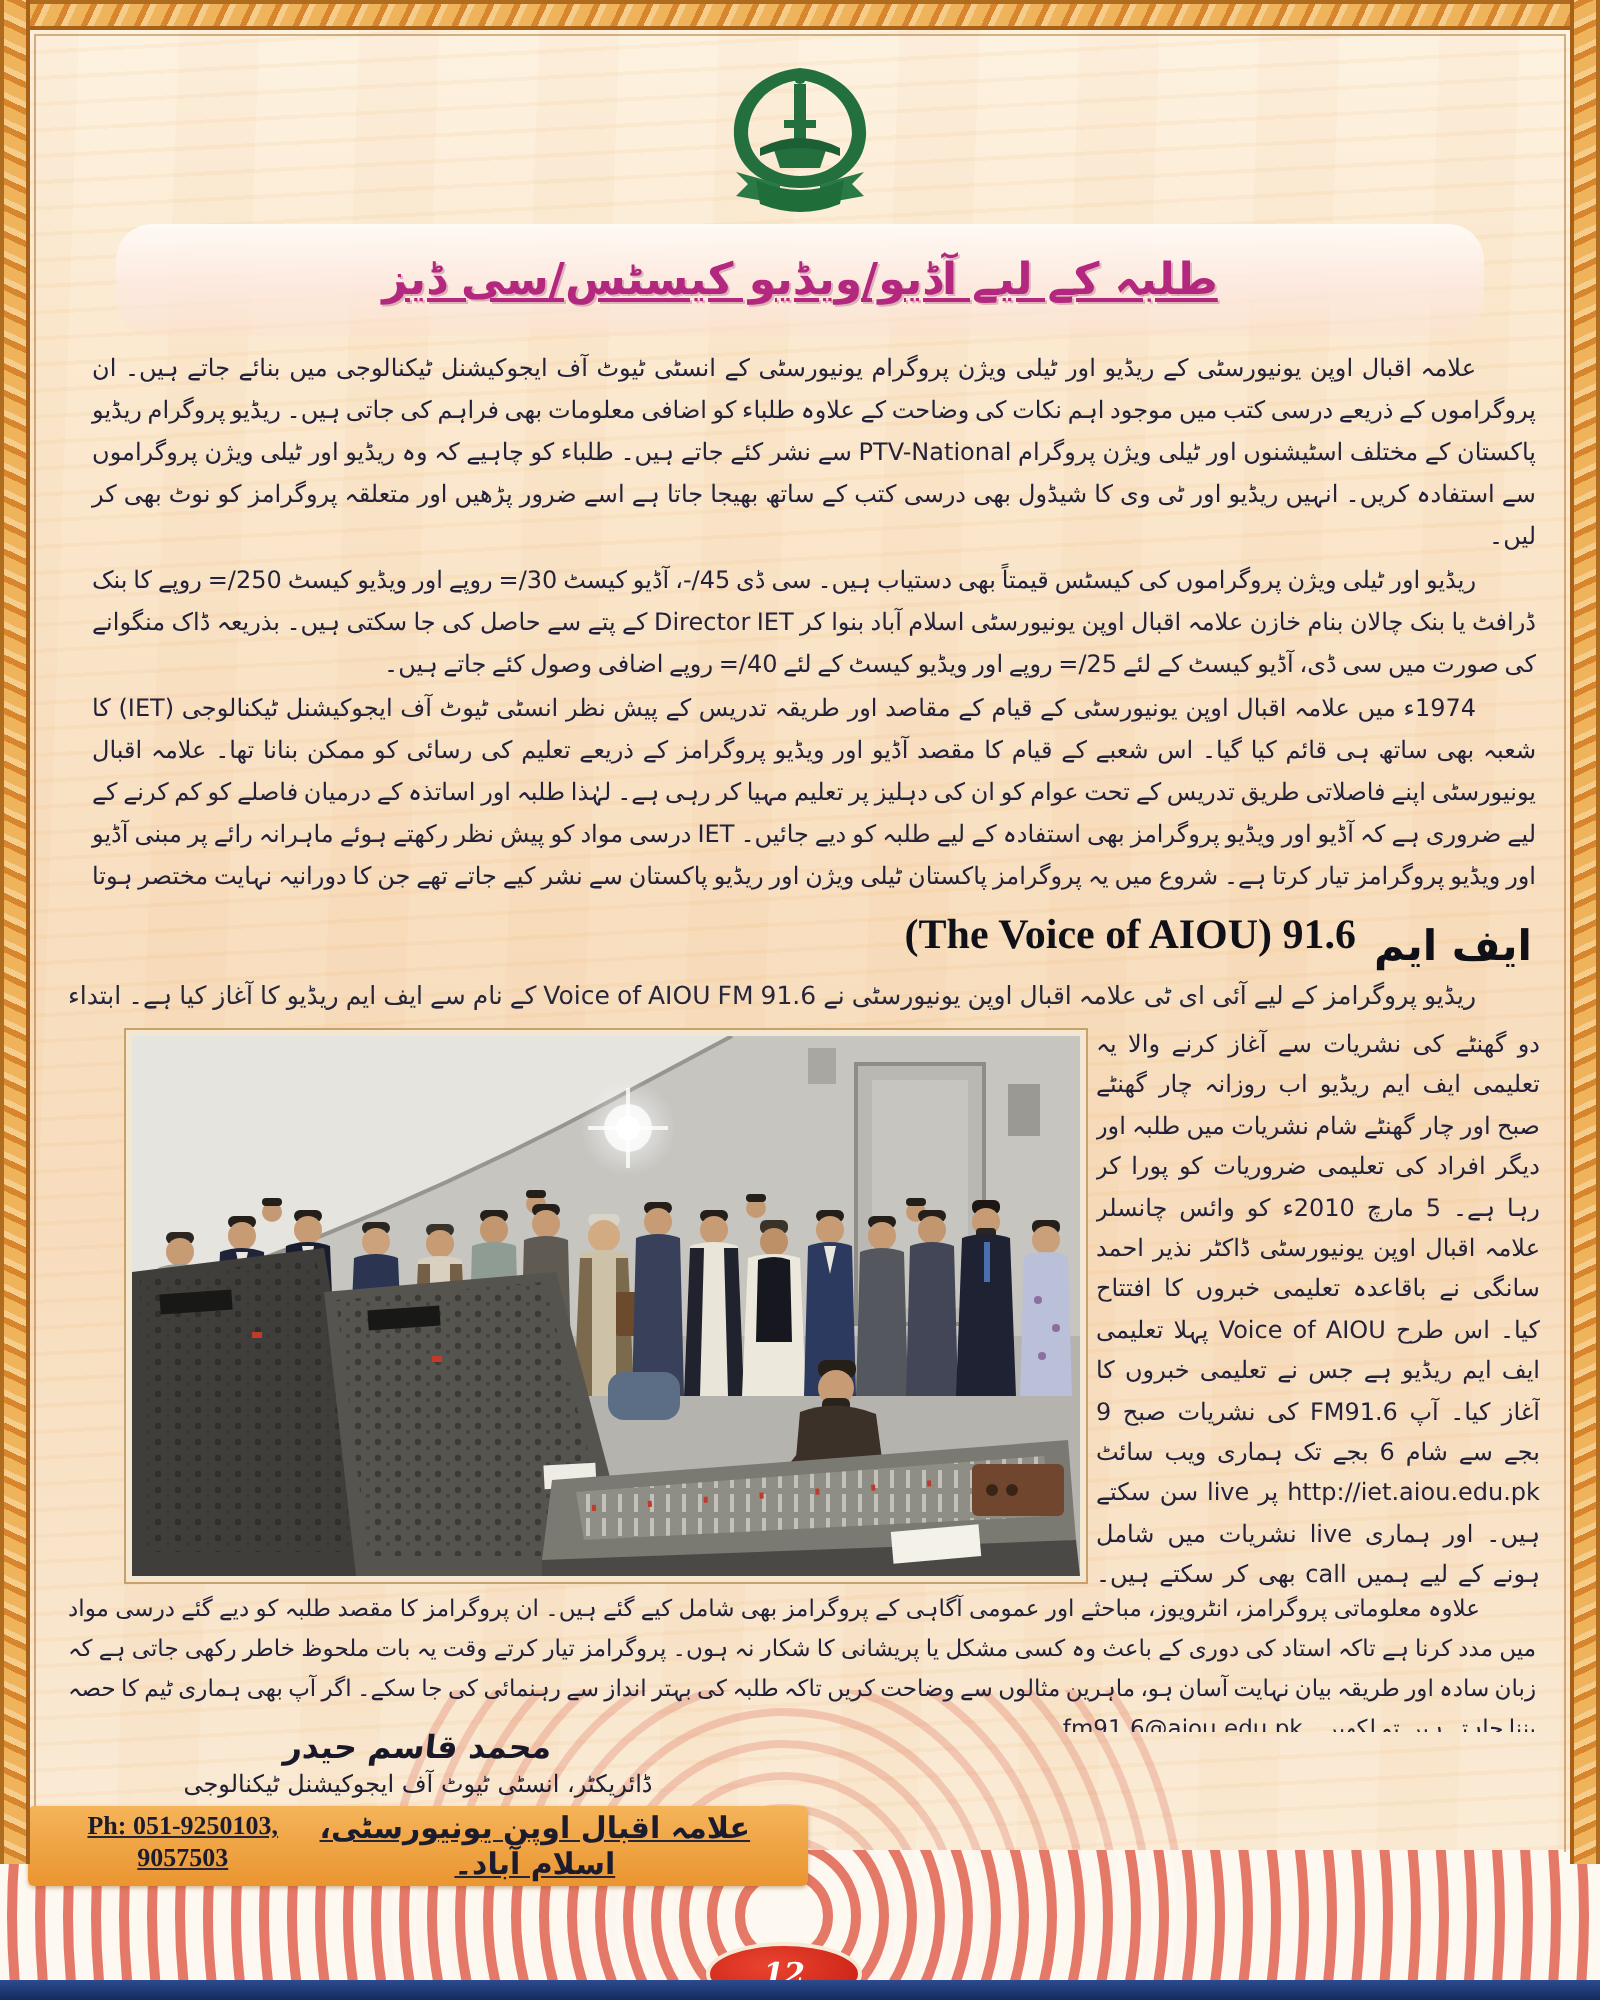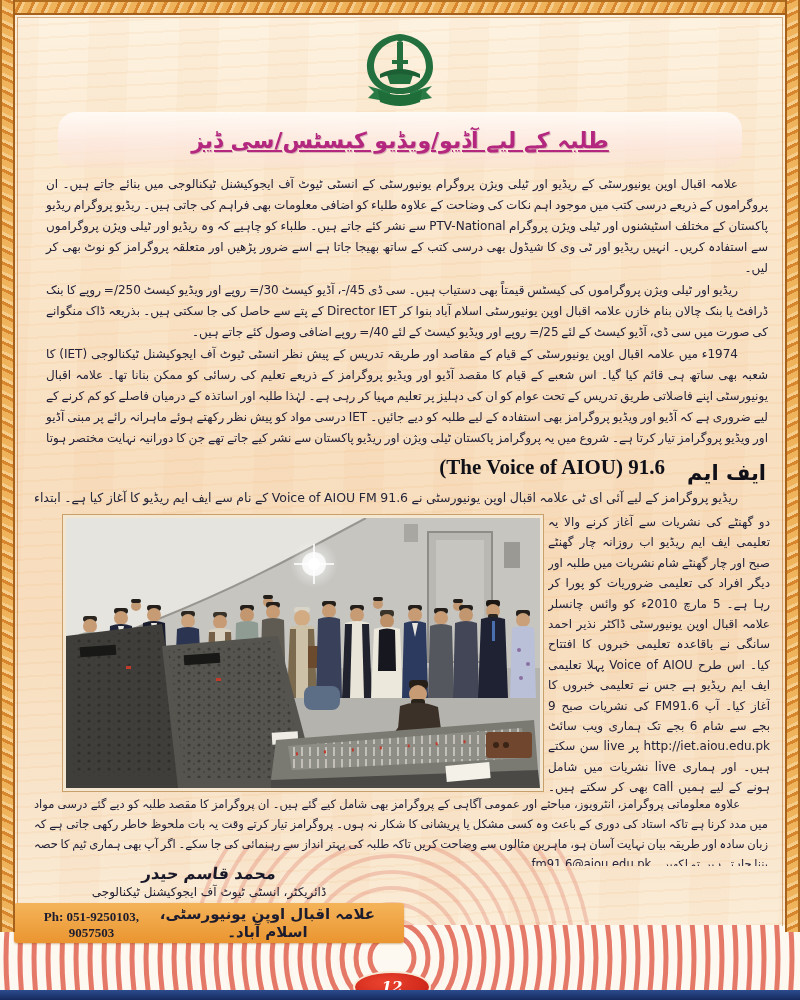--- a/index.html
+++ b/index.html
@@ -31,41 +31,41 @@
     background:linear-gradient(180deg,rgba(255,251,246,.95) 0%,rgba(253,233,226,.8) 55%,rgba(250,221,206,.35) 100%);
     border-radius:18px;display:flex;align-items:center;justify-content:center;}
   .banner .title{direction:rtl;font-size:22px;font-weight:bold;color:#b3277e;
     text-shadow:1px 1px 0 rgba(120,20,80,.25);letter-spacing:0;text-decoration:underline;}
   
   .paras{position:absolute;top:174px;left:34px;right:32px;height:276px;overflow:hidden;z-index:2;
     direction:rtl;text-align:justify;font-size:12px;line-height:21px;word-spacing:-1px;color:#23223a;}
   .paras p{margin:0 0 1px 12px;text-indent:30px;}
   
   .fm-heading{position:absolute;top:452px;left:34px;right:34px;height:30px;z-index:2;
-    display:flex;justify-content:flex-end;align-items:center;gap:22px;}
+    display:flex;justify-content:flex-end;align-items:center;gap:9px;}
   .fm-heading .en{font-family:"Liberation Serif",serif;font-weight:bold;font-size:21px;color:#101018;}
   .fm-heading .ur{direction:rtl;font-weight:bold;font-size:21px;color:#101018;margin-top:12px;}
   .fm-intro{position:absolute;top:487px;left:34px;right:32px;height:23px;overflow:hidden;z-index:2;
     direction:rtl;text-align:justify;font-size:12.5px;line-height:22px;word-spacing:-1px;text-indent:30px;}
   
   .photo{position:absolute;top:514px;left:62px;width:482px;height:278px;z-index:2;
     background:#efe2cc;border:1px solid #c9a06a;box-shadow:0 0 0 3px #f3e7d2 inset;padding:3px;box-sizing:border-box;}
   .photo svg{display:block;}
   .fm-column{position:absolute;top:512px;left:548px;right:30px;height:286px;overflow:hidden;z-index:2;
     direction:rtl;text-align:justify;font-size:12px;line-height:20.4px;word-spacing:-1px;color:#23223a;}
   
   .closing{position:absolute;top:794px;left:34px;right:32px;height:72px;overflow:hidden;z-index:2;
     direction:rtl;text-align:justify;font-size:11.5px;line-height:20px;word-spacing:-1px;text-indent:28px;color:#23223a;}
   
   .signature{position:absolute;top:864px;left:14px;width:390px;z-index:3;text-align:center;}
   .sig-name{direction:rtl;font-weight:bold;font-size:16px;color:#181828;transform:skewX(-6deg);}
   .sig-title{direction:rtl;font-size:12px;line-height:18px;color:#20203ا;color:#202032;}
-  .sig-org-line{display:flex;direction:ltr;justify-content:center;align-items:flex-end;gap:8px;margin-top:2px;
+  .sig-org-line{display:flex;direction:ltr;justify-content:center;align-items:flex-start;gap:8px;margin-top:2px;
     background:linear-gradient(180deg,#f5b45a,#ea9530);border-radius:3px;padding:2px 23px;
-    box-shadow:0 1px 2px rgba(150,80,10,.4);}
+    box-shadow:0 1px 2px rgba(150,80,10,.4);text-decoration:underline;}
   .sig-org{direction:rtl;font-size:15px;font-weight:bold;color:#1c1c2e;}
   .sig-phone{font-family:"Liberation Serif",serif;font-weight:bold;font-size:13px;color:#1c1c2e;}
   
   .waves{position:absolute;top:845px;left:0;width:800px;height:145px;z-index:1;}
   .page-badge{position:absolute;top:971px;left:353px;width:78px;height:32px;z-index:4;
     background:radial-gradient(ellipse at 40% 35%,#ea4430,#c41b10);border-radius:50%;
     border:2px solid #f6ead6;box-sizing:border-box;display:flex;align-items:center;justify-content:center;}
   .page-badge span{font-family:"DejaVu Serif",serif;font-style:italic;font-weight:bold;font-size:15px;color:#fff;}
   .footer-strip{position:absolute;top:990px;left:0;width:800px;height:10px;z-index:5;
     background:linear-gradient(180deg,#2c4c8e,#152a5e);}

